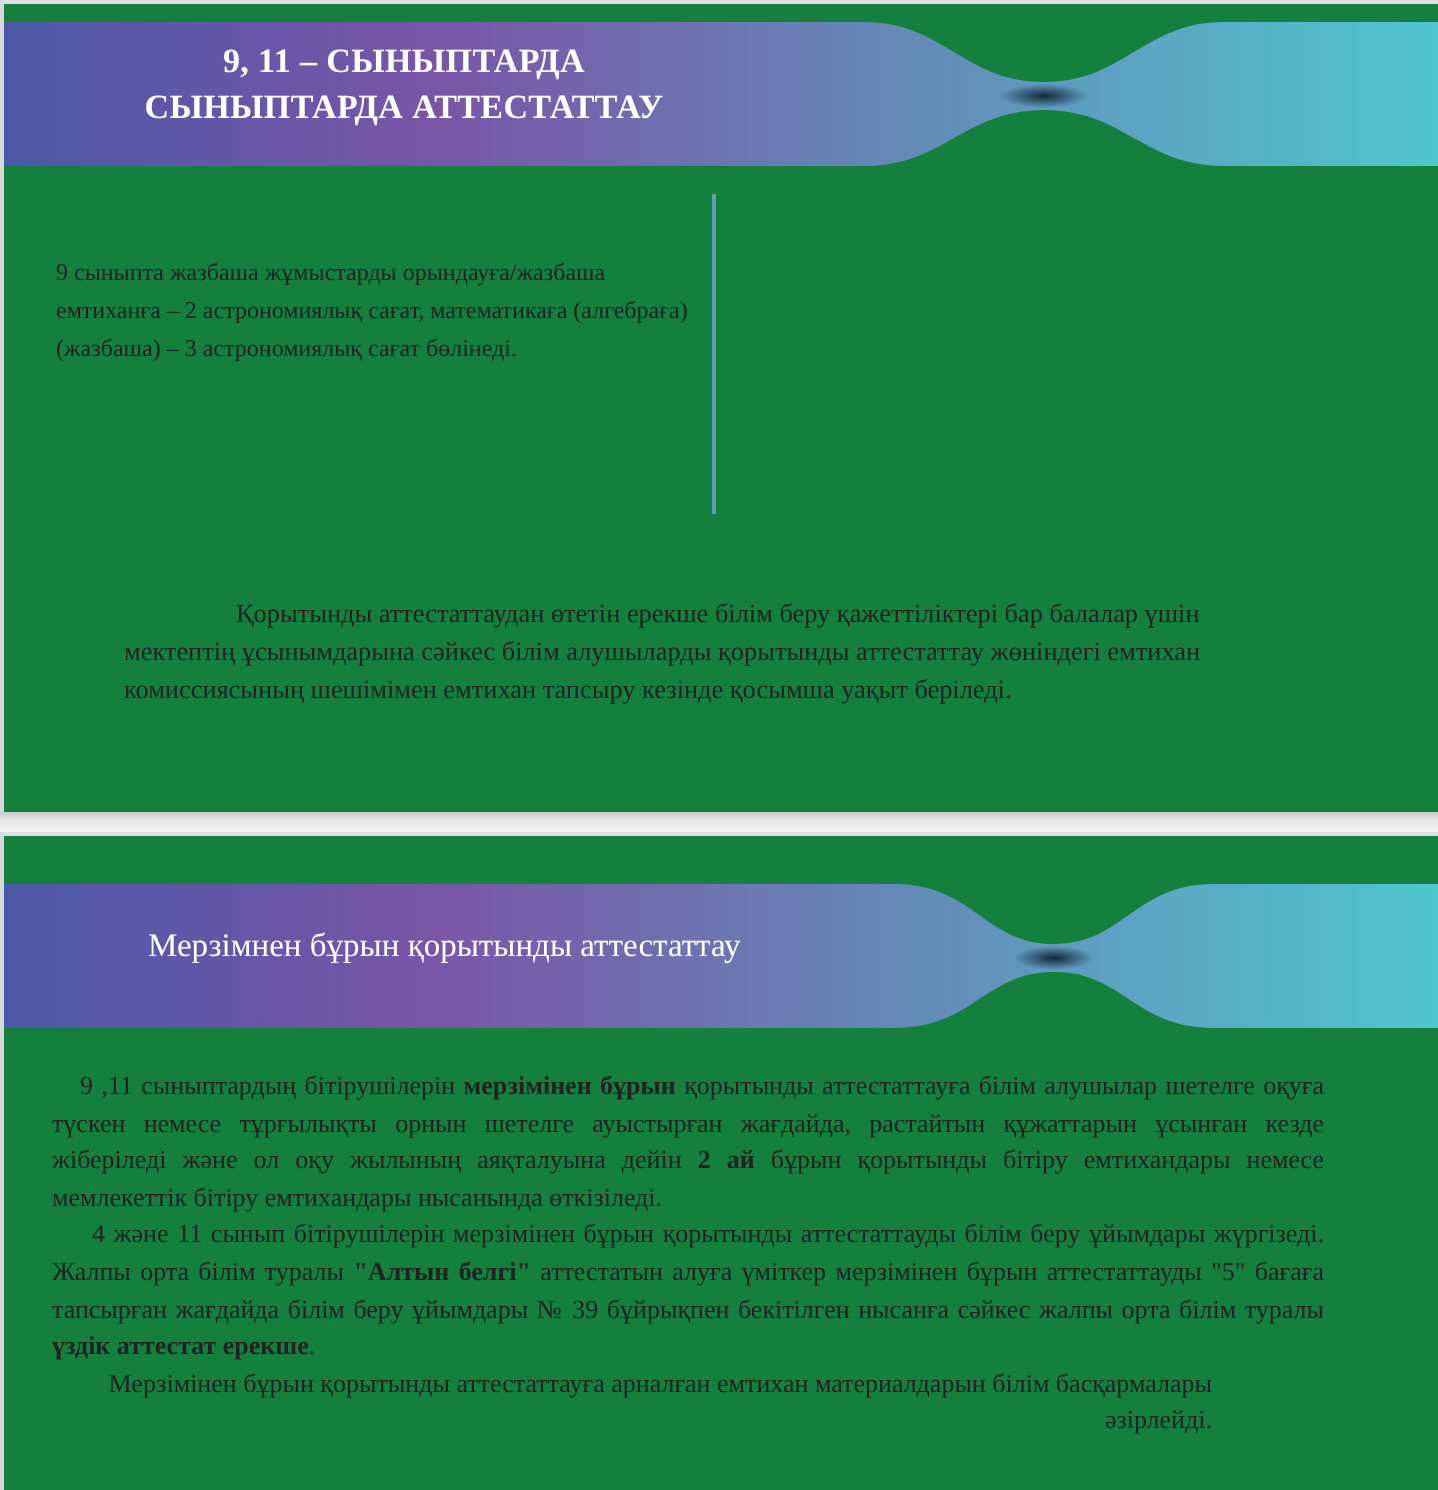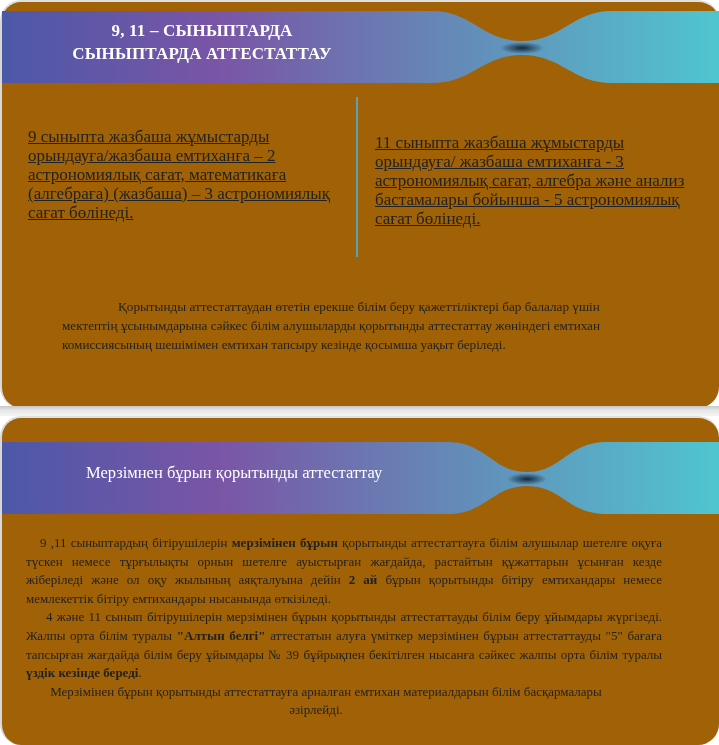--- a/index.html
+++ b/index.html
@@ -1,39 +1,39 @@
 <!DOCTYPE html>
 <html><head>
 <meta charset="utf-8">
 <style>
   html, body { margin:0; padding:0; background:#ffffff; }
   body { width:719px; height:745px; position:relative; overflow:hidden; font-family:"Liberation Serif", serif; color:#222; }
-  .slide { position:absolute; left:0; width:719px; background:#a16207;border-radius:21px; }
+  .slide { position:absolute; left:0; width:719px; background:#15803d; }
   .slide1 { top:0; height:408px; border-left:2px solid #d8d8d8; border-top:2px solid #e0e0e0; box-sizing:border-box; }
   .slide2 { top:416px; height:329px; border-left:2px solid #d8d8d8; border-top:2px solid #e0e0e0; box-sizing:border-box; }
   .sep { position:absolute; left:0; top:406px; width:719px; height:10px; background:linear-gradient(#c8c8c8,#e6e6e6 40%,#f4f4f4); }
 
   .banner { position:absolute; left:0; width:719px; height:72px; }
   .banner svg { display:block; }
   .banner .title { position:absolute; color:#fff; }
   .b1 { top:9px; }
   .b1 .title { left:0; width:400px; top:8px; text-align:center; font-family:"Liberation Serif", serif; font-weight:bold; font-size:17px; line-height:23px; letter-spacing:0.2px; }
   .b2 { top:24px; }
-  .b2 .title { left:84px; top:21px; font-size:16.5px; }
+  .b2 .title { left:72px; top:21px; font-size:16.5px; }
 
   .vline { position:absolute; left:354px; top:95px; width:2px; height:160px; background:#5aa0b8; }
-  .col-text { position:absolute; font-size:17px; line-height:19px;text-decoration:underline; }
+  .col-text { position:absolute; font-size:12px; line-height:19px; }
   .col-left { left:26px; top:125px; width:320px; }
   .col-right { left:373px; top:131px; width:320px; }
   .para1 { position:absolute; left:60px; top:295px; width:580px; font-size:13.2px; line-height:19px; text-indent:56px; }
 
   .body2 { position:absolute; left:24px; top:116px; width:636px; font-size:13px; line-height:18.6px; text-align:justify; }
   .body2 p { margin:0; }
   .body2 .ind { text-indent:14px; }
-  .body2 .ind2 { text-indent:20px; text-align:center; }
+  .body2 .ind2 { text-indent:20px; text-align:right; }
   b { font-weight:bold; }
 </style>
 </head>
 <body>
 
 <div class="slide slide1">
   <div class="banner b1">
     <svg width="719" height="72" viewBox="0 0 719 72">
       <defs>
         <linearGradient id="g1" x1="0" y1="0" x2="1" y2="0">
@@ -51,21 +51,20 @@
       <ellipse cx="520" cy="37" rx="22" ry="6" fill="url(#pinch1)"></ellipse>
     </svg>
     <div class="title">
       <div>9, 11 – СЫНЫПТАРДА</div>
       <div>СЫНЫПТАРДА АТТЕСТАТТАУ</div>
     </div>
   </div>
 
   <div class="col-text col-left">9 сыныпта жазбаша жұмыстарды орындауға/жазбаша емтиханға – 2 астрономиялық сағат, математикаға (алгебраға) (жазбаша) – 3 астрономиялық сағат бөлінеді.</div>
   <div class="vline"></div>
-  <div class="col-text col-right">11 сыныпта жазбаша жұмыстарды орындауға/ жазбаша емтиханға - 3 астрономиялық сағат, алгебра және анализ бастамалары бойынша - 5 астрономиялық сағат бөлінеді.</div>
   <div class="para1">Қорытынды аттестаттаудан өтетін ерекше білім беру қажеттіліктері бар балалар үшін мектептің ұсынымдарына сәйкес білім алушыларды қорытынды аттестаттау жөніндегі емтихан комиссиясының шешімімен емтихан тапсыру кезінде қосымша уақыт беріледі.</div>
 </div>
 
 <div class="sep"></div>
 
 <div class="slide slide2">
   <div class="banner b2">
     <svg width="719" height="72" viewBox="0 0 719 72">
       <defs>
         <linearGradient id="g2" x1="0" y1="0" x2="1" y2="0">
@@ -83,17 +82,17 @@
       <ellipse cx="525" cy="37" rx="20" ry="6" fill="url(#pinch2)"></ellipse>
     </svg>
     <div class="title">Мерзімнен бұрын қорытынды аттестаттау</div>
   </div>
 
   <div class="body2">
     <p class="ind">
       <span>9 ,11 сыныптардың бітірушілерін </span><b>мерзімінен бұрын</b><span> қорытынды аттестаттауға білім алушылар шетелге оқуға түскен немесе тұрғылықты орнын шетелге ауыстырған жағдайда, растайтын құжаттарын ұсынған кезде жіберіледі және ол оқу жылының аяқталуына дейін </span><b>2 ай</b><span> бұрын қорытынды бітіру емтихандары немесе мемлекеттік бітіру емтихандары нысанында өткізіледі.</span>
     </p>
     <p class="ind2" style="text-align:justify">
-      <span>4 және 11 сынып бітірушілерін мерзімінен бұрын қорытынды аттестаттауды білім беру ұйымдары жүргізеді. Жалпы орта білім туралы </span><b>"Алтын белгі"</b><span> аттестатын алуға үміткер мерзімінен бұрын аттестаттауды "5" бағаға тапсырған жағдайда білім беру ұйымдары № 39 бұйрықпен бекітілген нысанға сәйкес жалпы орта білім туралы </span><b>үздік кезінде береді</b><span>.</span>
+      <span>4 және 11 сынып бітірушілерін мерзімінен бұрын қорытынды аттестаттауды білім беру ұйымдары жүргізеді. Жалпы орта білім туралы </span><b>"Алтын белгі"</b><span> аттестатын алуға үміткер мерзімінен бұрын аттестаттауды "5" бағаға тапсырған жағдайда білім беру ұйымдары № 39 бұйрықпен бекітілген нысанға сәйкес жалпы орта білім туралы </span><b>үздік аттестат ерекше</b><span>.</span>
     </p>
     <p class="ind2" style="width:580px">Мерзімінен бұрын қорытынды аттестаттауға арналған емтихан материалдарын білім басқармалары әзірлейді.</p>
   </div>
 </div>
 
 </body></html>

